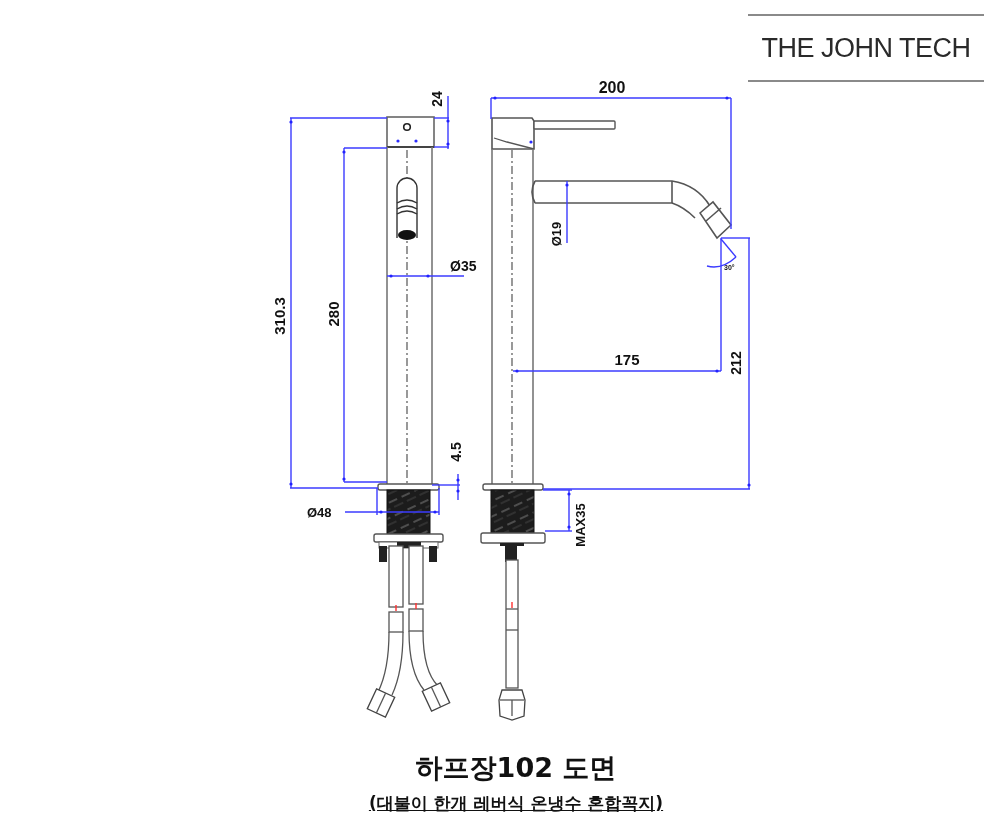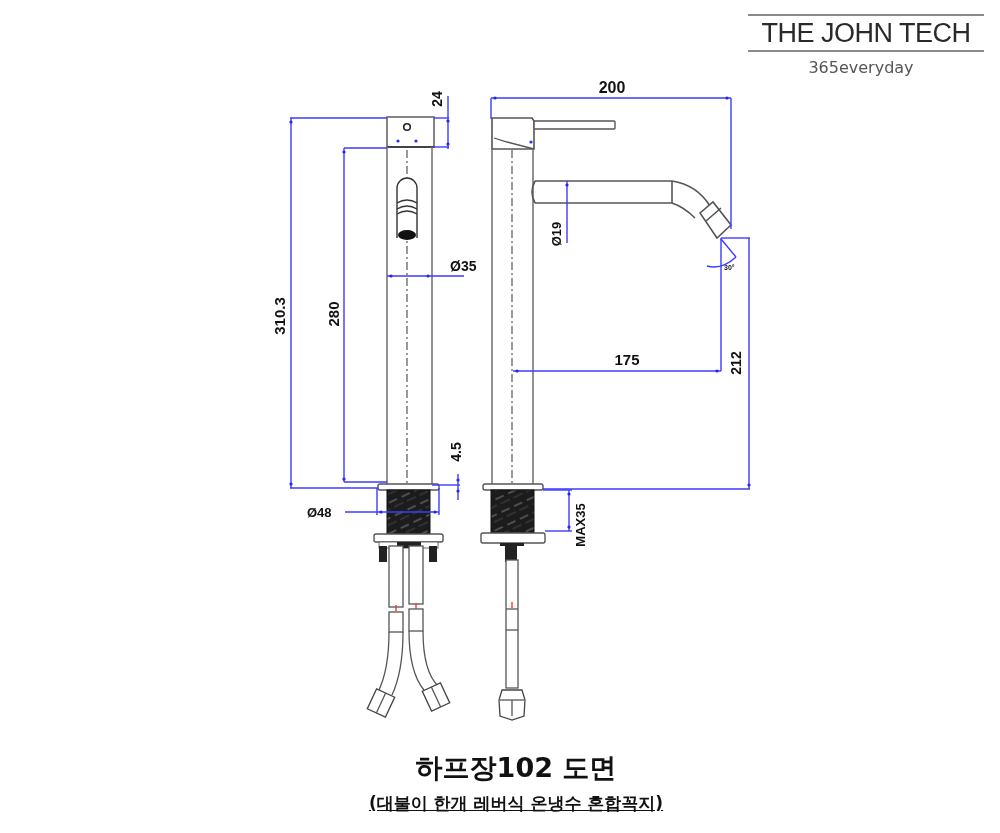--- a/index.html
+++ b/index.html
@@ -1,34 +1,33 @@
 <!DOCTYPE html>
 <html><head>
 <meta charset="utf-8">
 <style>
   html, body { margin:0; padding:0; background:#ffffff; }
   body { width:1000px; height:833px; position:relative; overflow:hidden; font-family:"Liberation Sans", sans-serif; }
   .brand { position:absolute; left:748px; top:14px; width:236px; }
   .brand .rule { height:2px; background:#8a8a8a; }
-  .brand .name { font-family:"Liberation Sans", sans-serif; font-size:27px; letter-spacing:-0.5px; color:#2a2a2a; line-height:32px; text-align:center; padding:1px 0; }
+  .brand .name { font-family:"Liberation Sans", sans-serif; font-size:27px; letter-spacing:-0.5px; color:#2a2a2a; line-height:32px; text-align:center; padding:16px 0; }
   .brand .tag { font-family:"DejaVu Sans", sans-serif; font-size:16px; color:#555; text-align:center; margin-top:6px; margin-left:-10px; }
   svg.drawing { position:absolute; left:0; top:0; }
   .title { position:absolute; left:16px; width:1000px; text-align:center; color:#111; }
   .title.main { top:750px; font-size:27px; font-weight:bold; font-family:"DejaVu Sans", sans-serif; }
   .title.sub { top:792px; font-size:17px; font-weight:bold; font-family:"DejaVu Sans", sans-serif;text-decoration:underline; }
   .dim { font-family:"Liberation Sans", sans-serif; font-weight:bold; fill:#111; }
 </style>
 </head>
 <body>
 
 <div class="brand">
   <div class="rule"></div>
   <div class="name">THE JOHN TECH</div>
   <div class="rule"></div>
-  <div class="tag">365everyday</div>
 </div>
 
 <svg class="drawing" width="1000" height="833" viewBox="0 0 1000 833">
   <defs>
     <pattern id="stone" width="14" height="14" patternUnits="userSpaceOnUse" patternTransform="rotate(-25)">
       <rect width="14" height="14" fill="#1c1c1c"></rect>
       <line x1="0" y1="4" x2="9" y2="4" stroke="#5a5a5a" stroke-width="1.6"></line>
       <line x1="3" y1="10" x2="13" y2="10" stroke="#3e3e3e" stroke-width="1.2"></line>
     </pattern>
   </defs>

